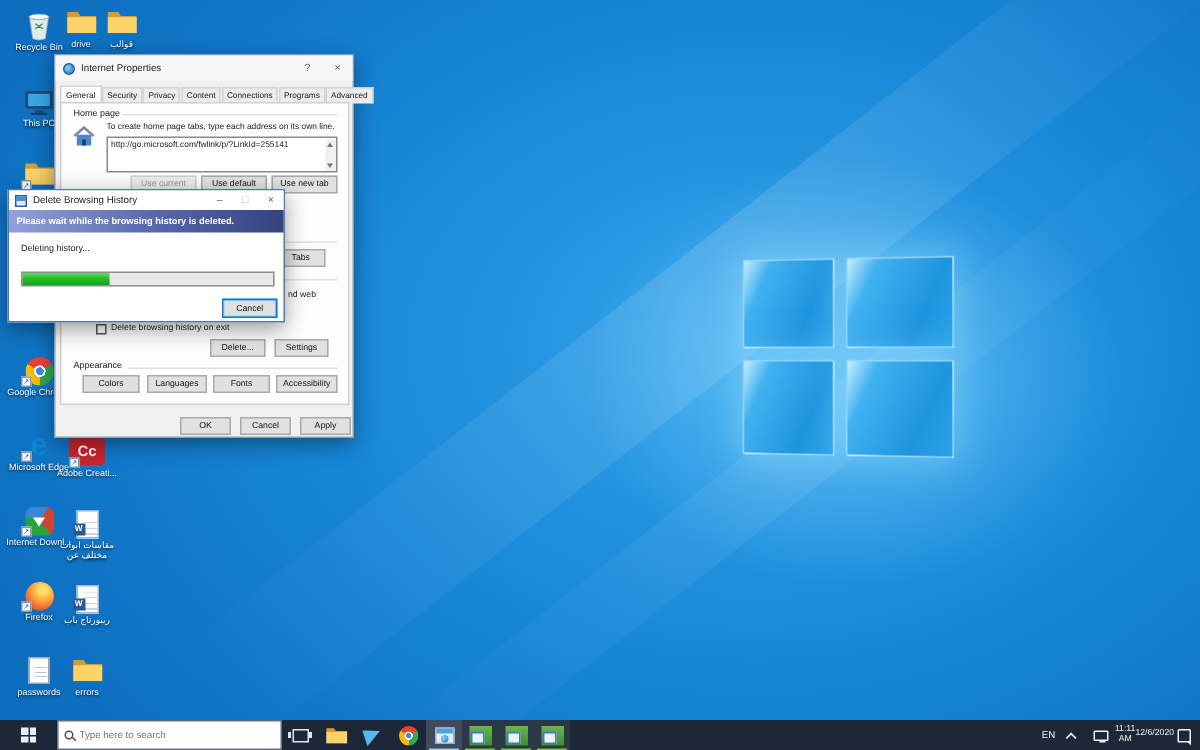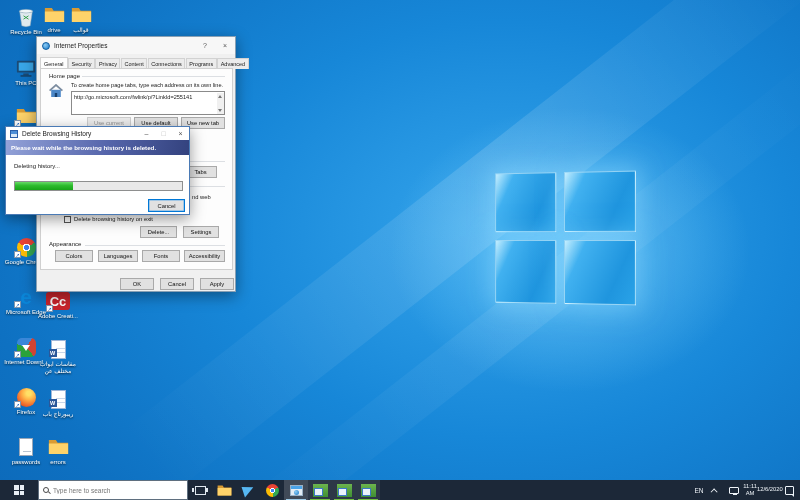--- a/index.html
+++ b/index.html
@@ -34,21 +34,21 @@
       conic-gradient(from -60deg, #ea4335 0 120deg, #34a853 120deg 240deg, #fbbc05 240deg 360deg); }
   .chrome-sm { width:13px; height:13px; border-radius:50%;
     background: radial-gradient(circle, #4285f4 0 19%, #ffffff 19% 30%, transparent 30%),
       conic-gradient(from -60deg, #ea4335 0 120deg, #34a853 120deg 240deg, #fbbc05 240deg 360deg); }
   .ff-ic { width:19px; height:19px; border-radius:50%;
     background: radial-gradient(circle at 62% 28%, #ffe066 0 12%, #ffb347 35%, #f0672a 68%, #b03420 100%); }
   .edge-e { font-size:21px; font-weight:bold; color:#0b86d8; line-height:20px; }
   .idm-ic { width:19px; height:19px; border-radius:5px; position:relative;
     background: conic-gradient(from 140deg, #2aa23c 0 150deg, #3a87d8 150deg 250deg, #d04434 250deg 360deg); }
   .idm-ic::after { content:""; position:absolute; left:5px; top:7px; border:4.5px solid transparent; border-top:6px solid #fff; }
-  .adobe-ic { width:24px; height:18px; border-radius:3px; background:#c9252d; color:#fff; font-size:13px; font-weight:bold;
+  .adobe-ic { width:24px; height:18px; border-radius:3px; background:#c9252d; color:#fff; font-size:10px; font-weight:bold;
     display:flex; align-items:center; justify-content:center; }
   .wdoc { width:15px; height:19px; background:#fff; border:0.5px solid #9fb6d8; position:relative;
     background-image:repeating-linear-gradient(#fff 0 3px, #c9d6e8 3px 3.8px); background-size:9px 100%; background-position:4px 4px; background-repeat:no-repeat; }
   .wdoc::after { content:"W"; position:absolute; left:-3px; bottom:1px; width:8px; height:8px; background:#2b579a; color:#fff;
     font-size:5.5px; font-weight:bold; display:flex; align-items:center; justify-content:center; }
   .txtdoc { width:14px; height:18px; background:#fff; border:0.5px solid #9aa7b8;
     background-image:repeating-linear-gradient(#fff 0 2.5px, #b9c4d2 2.5px 3.2px); background-size:8px 12px; background-position:3px 3px; background-repeat:no-repeat; }
 
   
   .win { position:absolute; background:#f0f0f0; box-shadow:0 4px 14px rgba(0,0,0,.4); }

